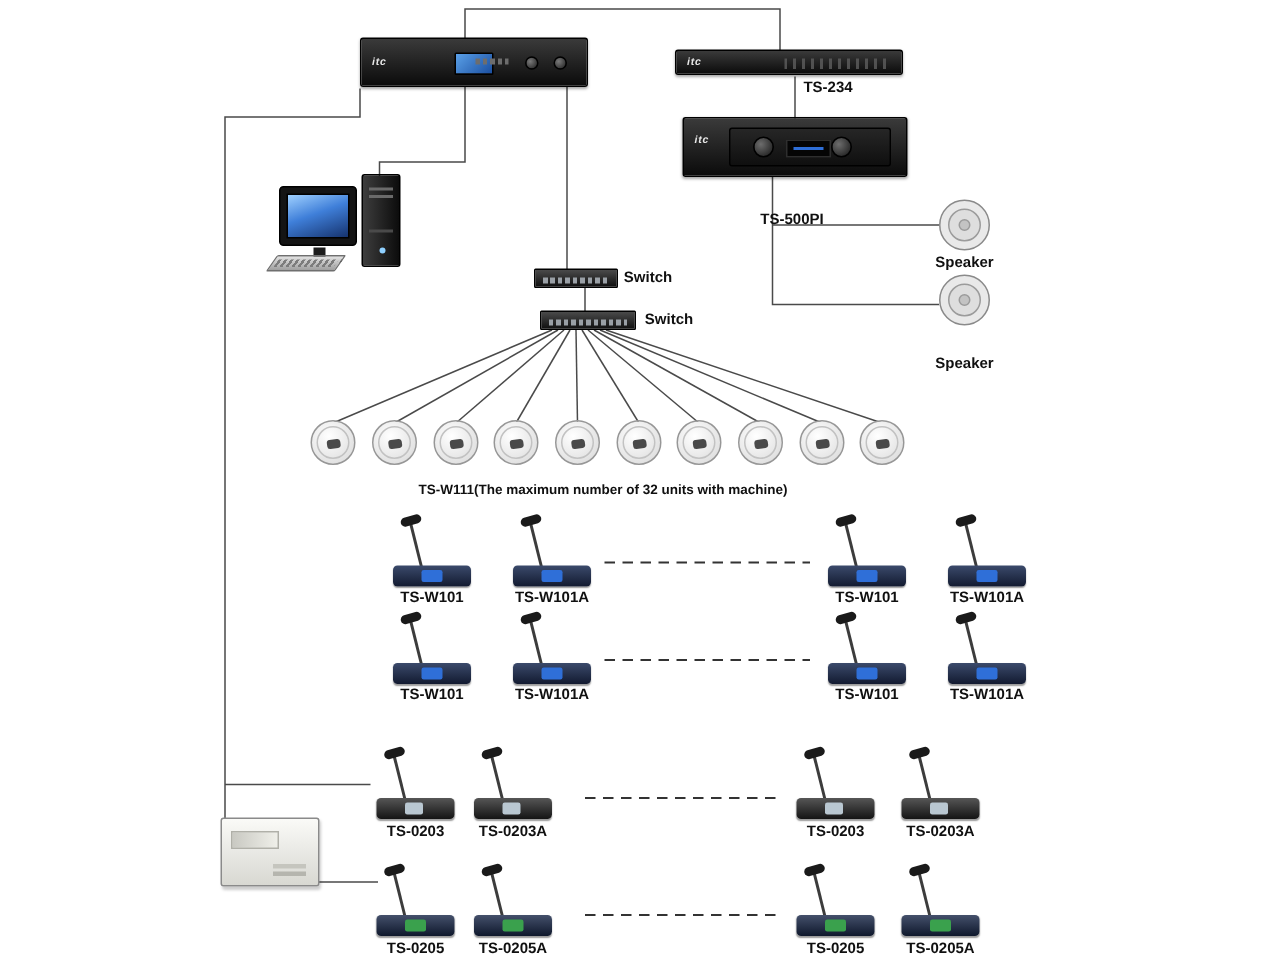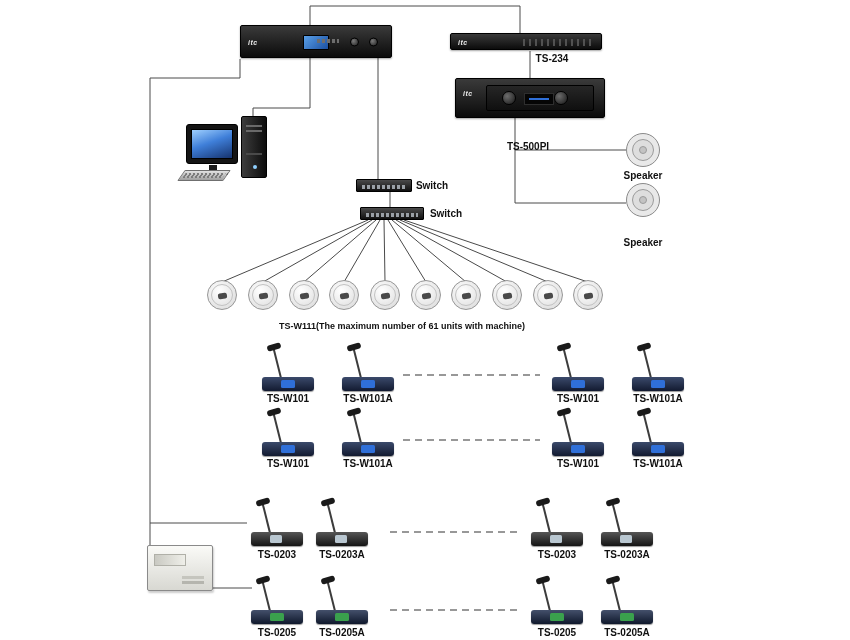--- a/index.html
+++ b/index.html
@@ -145,21 +145,21 @@
   <div class="w111" style="left:207px;"></div>
   <div class="w111" style="left:248px;"></div>
   <div class="w111" style="left:289px;"></div>
   <div class="w111" style="left:329px;"></div>
   <div class="w111" style="left:370px;"></div>
   <div class="w111" style="left:411px;"></div>
   <div class="w111" style="left:451px;"></div>
   <div class="w111" style="left:492px;"></div>
   <div class="w111" style="left:533px;"></div>
   <div class="w111" style="left:573px;"></div>
-  <div class="lbl small" style="left:402px;top:321px;">TS-W111(The maximum number of 61 units with machine)</div>
+  <div class="lbl small" style="left:402px;top:321px;">TS-W111(The maximum number of 32 units with machine)</div>
 
   <div class="mic" style="left:262px;top:345px;">
       <span class="base"></span>
     </div>
   <div class="mic" style="left:342px;top:345px;">
       <span class="base"></span>
     </div>
   <div class="mic" style="left:552px;top:345px;">
       <span class="base"></span>
     </div>

